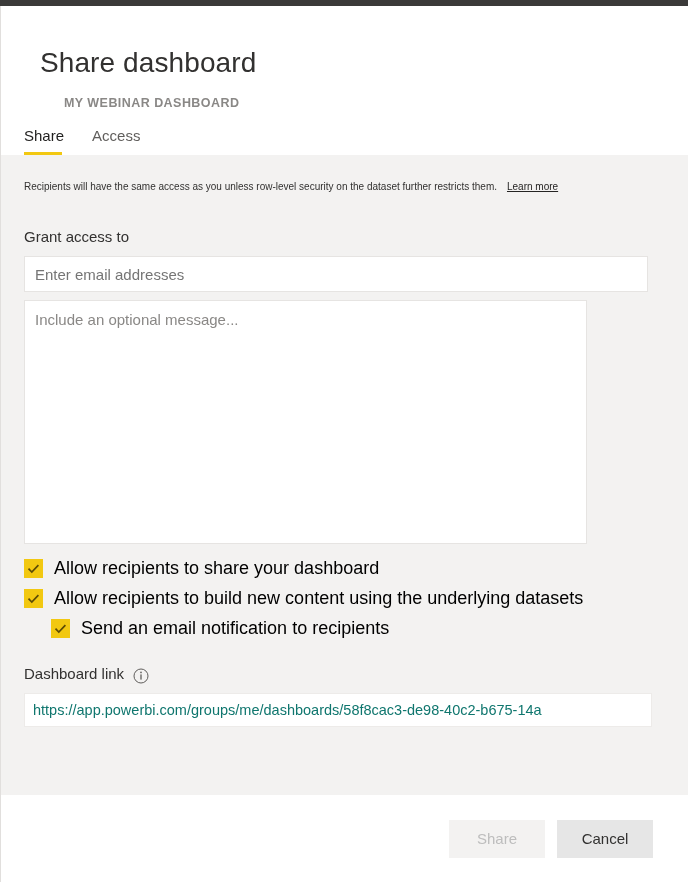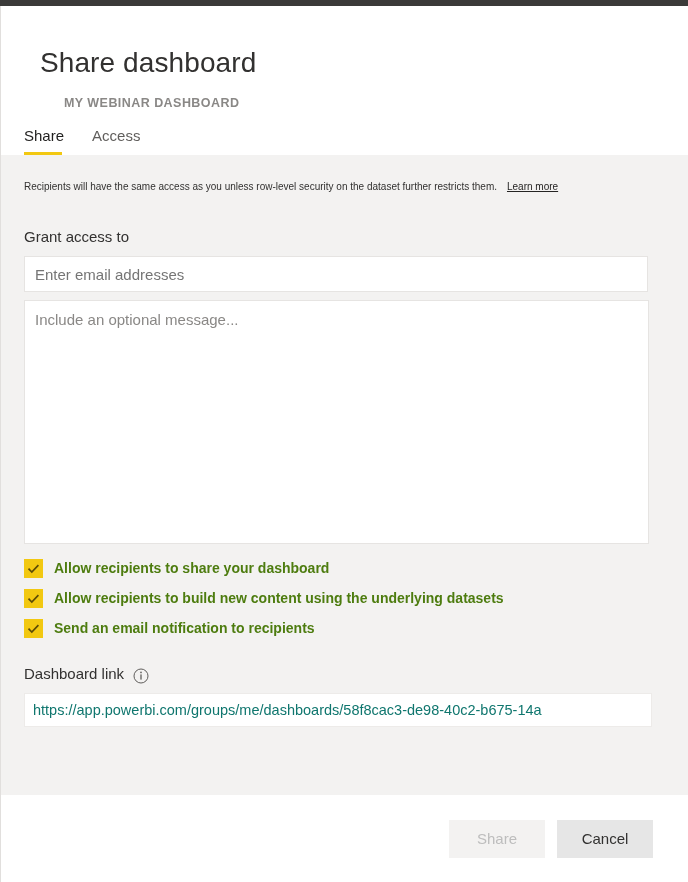--- a/index.html
+++ b/index.html
@@ -121,54 +121,53 @@
     padding: 0 10px;
     font-size: 15px;
     color: #605e5c;
     font-family: "Liberation Sans", sans-serif;
     line-height: 34px;
     display: block;
   }
   .text-input.placeholder { color: #8a8886; }
 
   .msg-box {
-    width: 625px;
+    width: 563px;
     height: 244px;
     background: #ffffff;
     border: 1px solid #e6e4e2;
     margin-top: 8px;
     padding: 9px 10px;
     font-size: 15px;
     color: #8a8886;
     line-height: 20px;
   }
 
   
   .check-list { margin-top: 14px; }
   .check-row {
     display: flex;
     align-items: center;
     gap: 11px;
     margin-bottom: 10px;
     cursor: pointer;
   }
-  .check-row:last-child { margin-bottom: 0; }
+  .check-row:last-child { margin-bottom: 0; margin-left: 27px; }
   .checkbox {
     width: 19px; height: 19px;
     background: #f2c811;
     border: 1px solid #f2c811;
     flex: 0 0 auto;
     position: relative;
   }
   .checkbox svg { display: block; }
   .check-label {
-    font-size: 14px;
-    color: #4d7c0f;
+    font-size: 18px;
+    color: #000000;
     line-height: 20px;
-    font-weight: bold;
   }
 
   .info-icon {
     width: 16px; height: 16px;
     flex: 0 0 auto;
     cursor: pointer;
   }
 
   .link-input {
     width: 628px;

